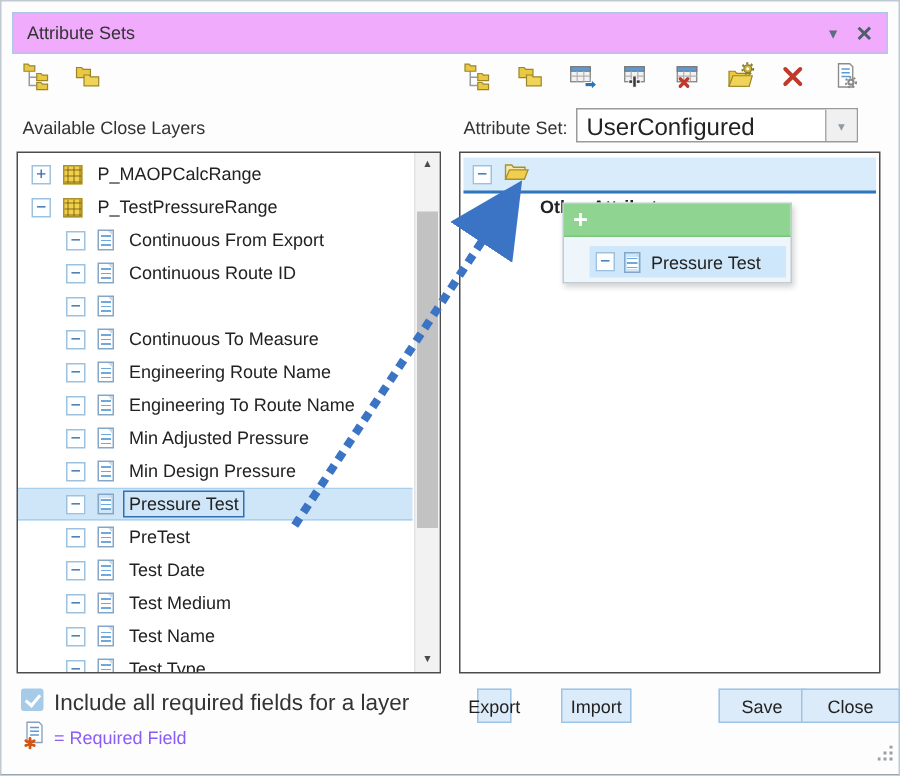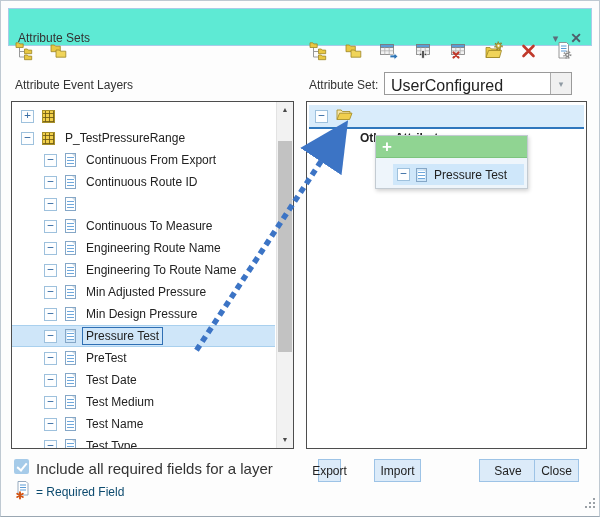--- a/index.html
+++ b/index.html
@@ -2,22 +2,22 @@
 <html><head>
 <meta charset="utf-8">
 <style>
   * { box-sizing: border-box; margin: 0; padding: 0; }
   html,body { width:600px; height:517px; }
   body { font-family:"Liberation Sans", sans-serif; background:#eef1f4; }
   .window { position:absolute; left:0; top:0; width:600px; height:517px;
             background:#fdfdfd; border:1px solid #bfc9d2; border-bottom-color:#9aa7b2; }
 
   
-  .titlebar { position:absolute; left:7px; top:7px; right:7px; height:38px;
-              background:#5eead4; border:1px solid #a9cbe8; display:flex; align-items:flex-end; }
+  .titlebar { position:absolute; left:7px; top:7px; right:7px; height:28px;
+              background:#f0abfc; border:1px solid #a9cbe8; display:flex; align-items:center; }
   .titlebar .title { margin-left:9px; font-size:12px; color:#333; }
   .tb-ctrls { margin-left:auto; display:flex; align-items:center; gap:12px; margin-right:9px; }
   .tb-caret { font-size:11px; color:#5c6c7a; cursor:default; }
   .tb-close { font-size:14px; font-weight:bold; color:#4e5d6a; cursor:default; line-height:14px; }
 
   
   .toolbar-left { position:absolute; left:13px; top:39px; display:flex; gap:12px; }
   .toolbar-right { position:absolute; left:307px; top:39px; display:flex; gap:13px; }
   .tool-btn { width:22px; height:22px; display:flex; align-items:center; justify-content:center; }
 
@@ -81,28 +81,28 @@
 
   
   .arrow-svg { position:absolute; left:0; top:0; width:600px; height:517px; pointer-events:none; }
 
   
   .checkbox { position:absolute; left:13px; top:458px; width:15px; height:15px; background:#a6cbe9; border-radius:2px; }
   .checkbox::after { content:""; position:absolute; left:5px; top:2px; width:4px; height:8px;
                      border-right:2px solid #fff; border-bottom:2px solid #fff; transform:rotate(40deg); }
   .checkbox-label { position:absolute; left:35px; top:459px; font-size:15px; color:#333; }
   .req-icon { position:absolute; left:12px; top:479px; }
-  .req-label { position:absolute; left:35px; top:484px; font-size:12px; color:#0c4a6e; }
+  .req-label { position:absolute; left:35px; top:484px; font-size:12px; color:#8b5cf6; }
 
   .btn { position:absolute; top:458px; height:23px; background:#dcebf9; border:1px solid #9dc3e6;
          font-size:12px; color:#222; display:flex; align-items:center; justify-content:center; cursor:default; }
   .btn-export { left:317px; width:23px; }
   .btn-import { left:373px; width:47px; }
   .btn-save   { left:478px; width:58px; }
-  .btn-close  { left:533px; width:45px; }
+  .btn-close  { left:533px; width:66px; }
 
   .resize-grip { position:absolute; right:3px; bottom:3px; }
 </style>
 </head>
 <body>
 
 <div class="window">
 
   <div class="titlebar">
     <span class="title">Attribute Sets</span>
@@ -199,35 +199,36 @@
       <svg width="22" height="20" viewBox="0 0 20 20">
         <path d="M5 1.5 h7.5 l2 2 V17 H5 z" fill="#fff" stroke="#8a8a8a" stroke-width="0.9"></path>
         <path d="M7 5 h5.5 M7 7.5 h5.5 M7 10 h5.5" stroke="#5b9bd5" stroke-width="1"></path>
         <circle cx="13.3" cy="13.8" r="2.4" fill="#8a8a8a"></circle>
         <circle cx="13.3" cy="13.8" r="3.4" fill="none" stroke="#8a8a8a" stroke-width="1.4" stroke-dasharray="1.3 1.6"></circle>
         <circle cx="13.3" cy="13.8" r="0.9" fill="#fff"></circle>
       </svg>
     </span>
   </div>
 
-  <div class="section-label">Attribute Event Layers</div>
+  <div class="section-label">Available Close Layers</div>
   <div class="attrset-label">Attribute Set:</div>
 
   <div class="dropdown">
     <span class="val">UserConfigured</span>
     <span class="dd-btn">
       <span>▾</span>
     </span>
   </div>
 
   <div class="panel-left">
     <div class="tree">
         <div class="tree-row lvl0">
     <span class="expander">+</span>
     <span class="row-icon icon-layer"></span>
+    <span class="row-label">P_MAOPCalcRange</span>
   </div>
         <div class="tree-row lvl0">
     <span class="expander">−</span>
     <span class="row-icon icon-layer"></span>
     <span class="row-label">P_TestPressureRange</span>
   </div>
         <div class="tree-row lvl1">
     <span class="expander">−</span>
     <span class="row-icon icon-field"></span>
     <span class="row-label">Continuous From Export</span>

